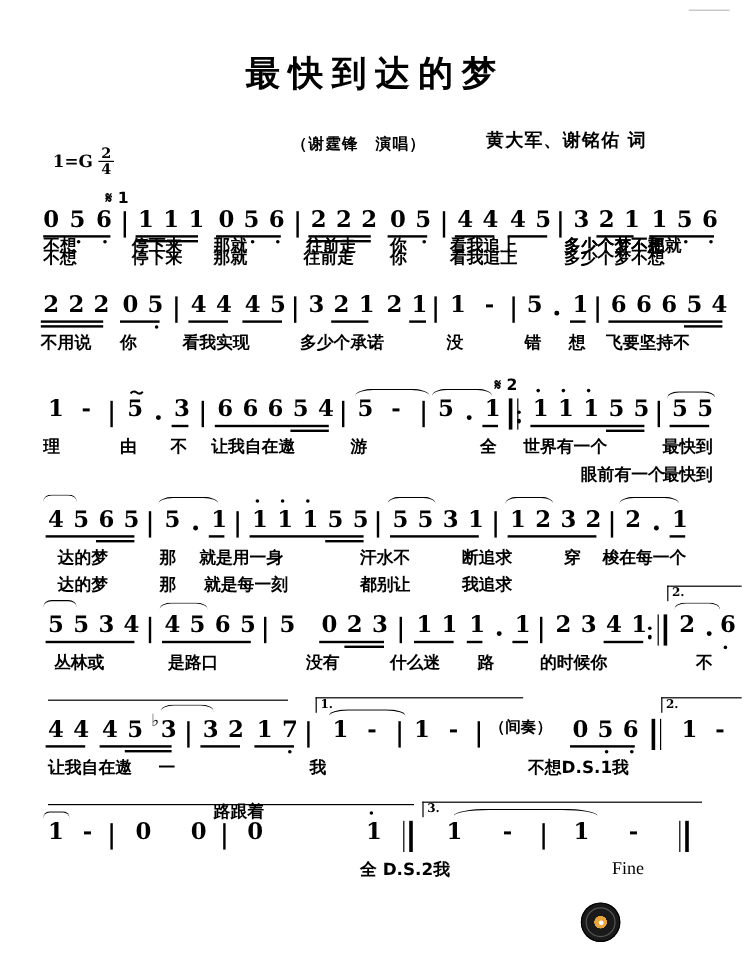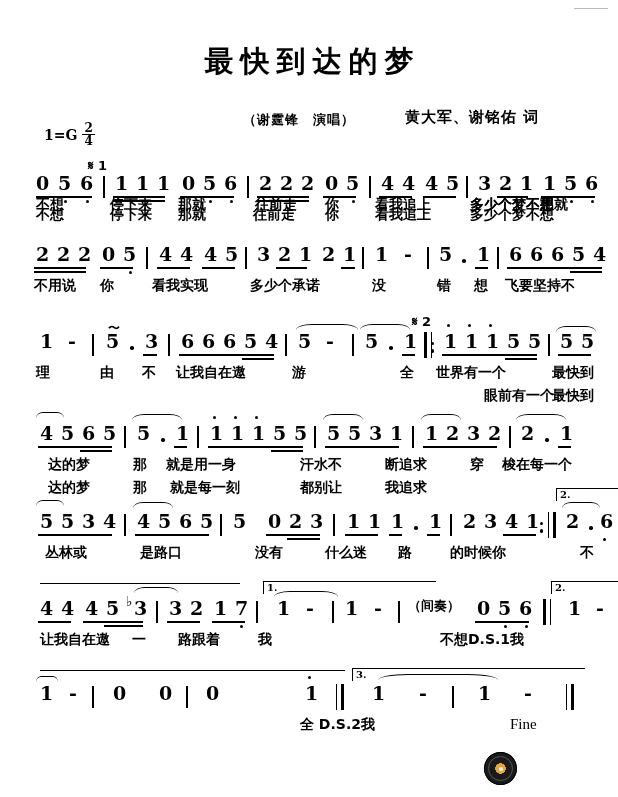--- a/index.html
+++ b/index.html
@@ -584,21 +584,21 @@
       <div class="repL" style="left:543px;"></div>
       <div class="volta" style="left:551px;top:-16px;width:67px;">
         <span class="lab">2.</span>
       </div>
       <span class="n" style="left:568px;">1</span>
       <span class="n" style="left:596px;">-</span>
     </div>
     <div class="lyr">
       <span class="w" style="left:40px;">让我自在遨</span>
       <span class="w" style="left:132px;">一</span>
-      <span class="w" style="left:178px;">路跟着</span>
+      <span class="w" style="left:178px;margin-top:37px;">路跟着</span>
       <span class="w" style="left:258px;">我</span>
       <span class="w" style="left:440px;">不想D.S.1我</span>
     </div>
   </div>
 
   <div class="system" style="top:682px;">
     <div class="voltaflat" style="left:40px;top:-12px;width:305px;"></div>
     <div class="notes">
       <span class="n" style="left:40px;">1</span>
       <span class="n" style="left:69px;">-</span>

